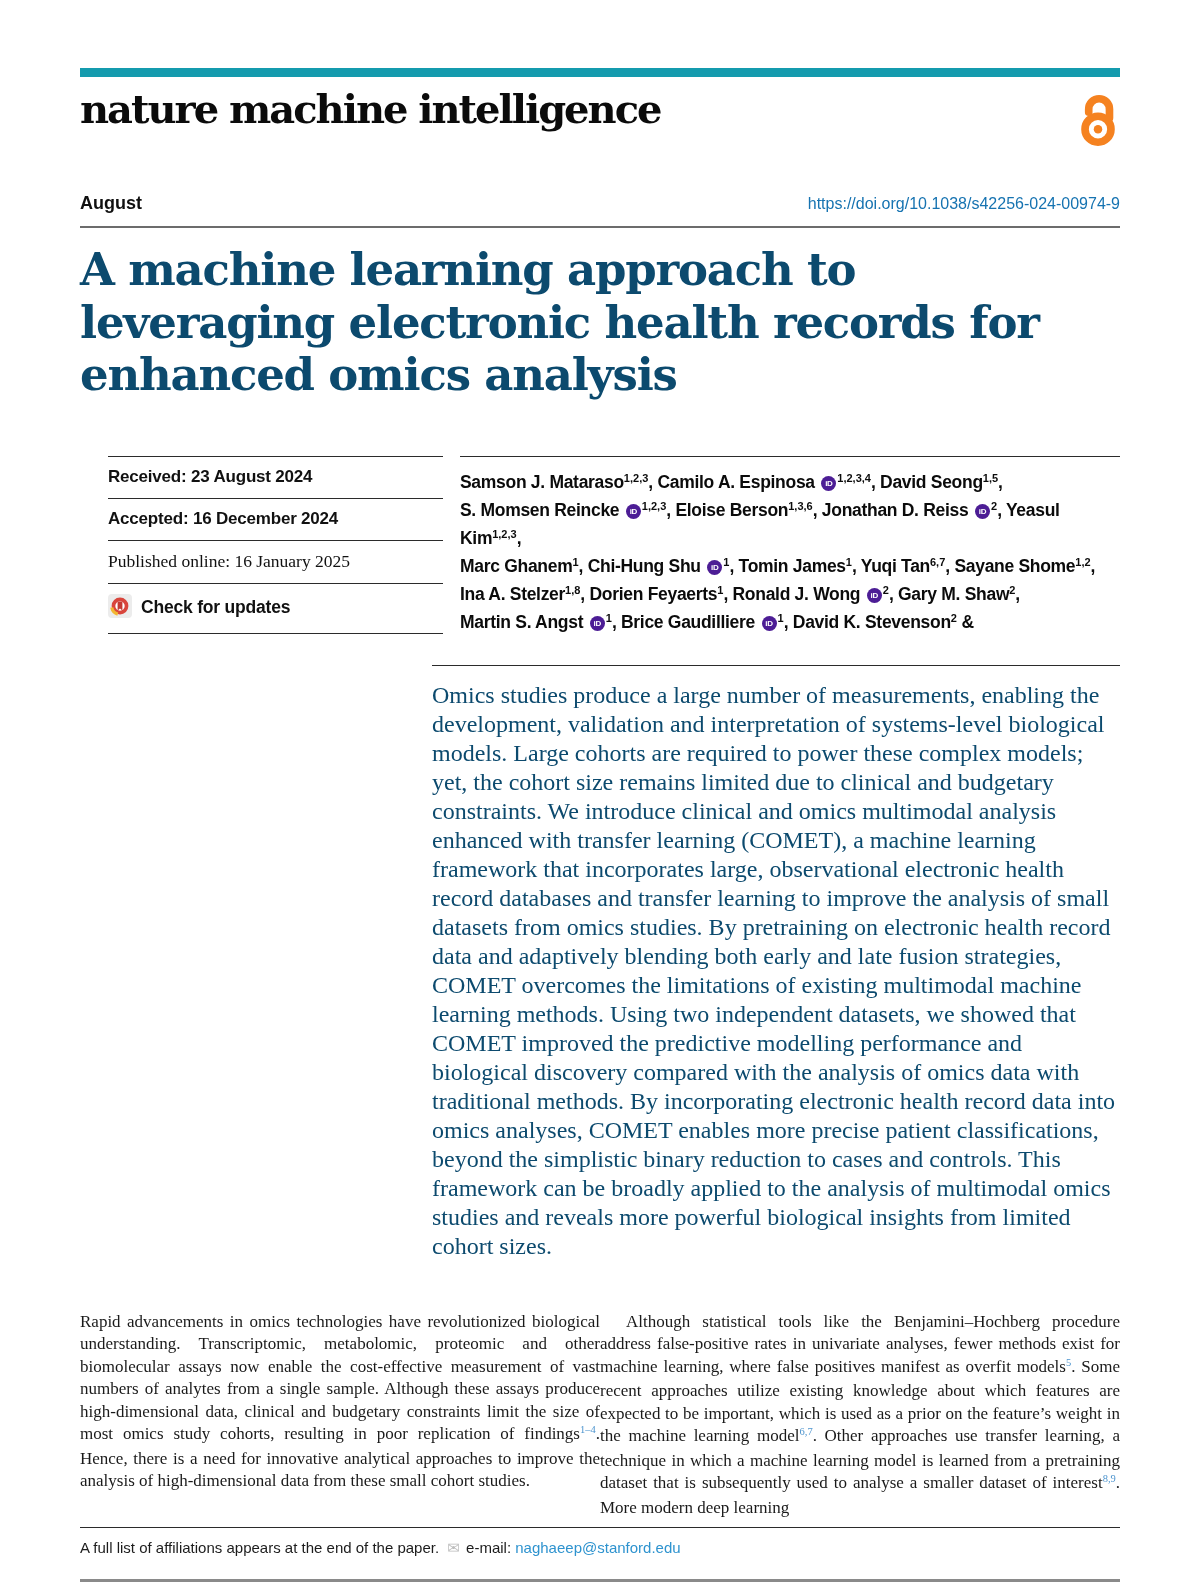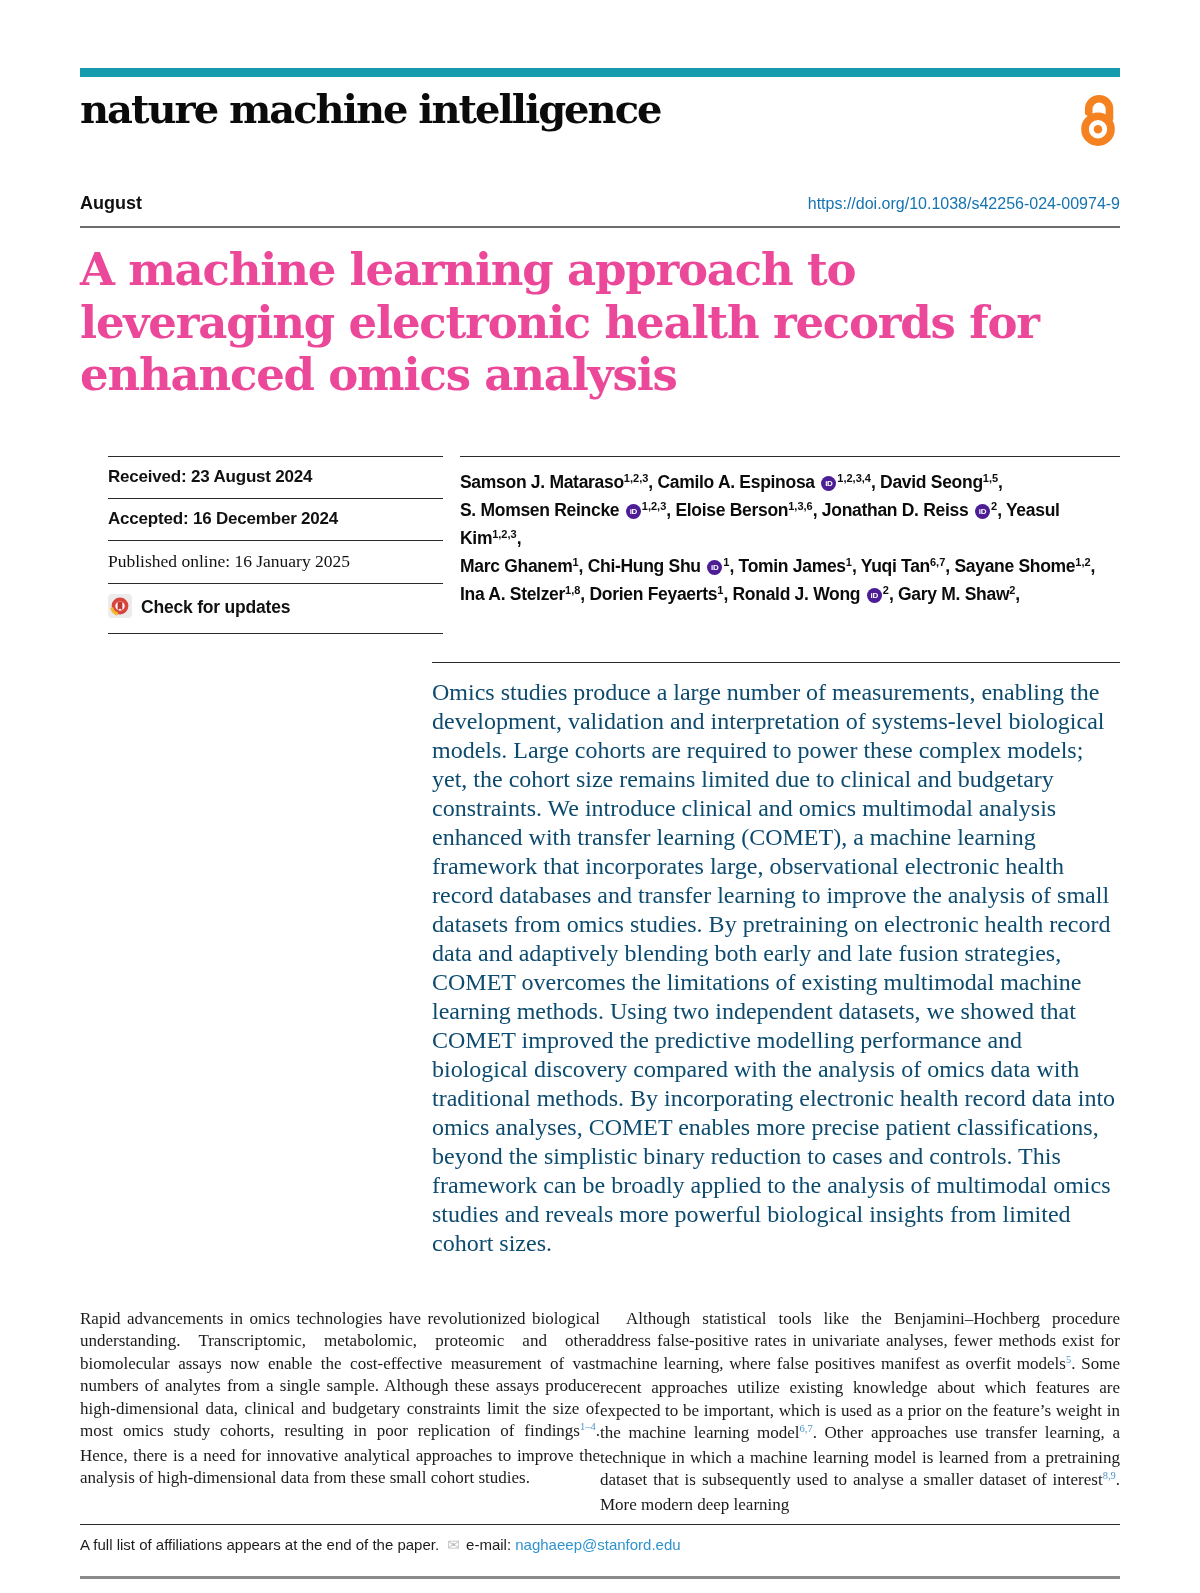--- a/index.html
+++ b/index.html
@@ -21,21 +21,21 @@
   .article-row{
     display:flex;justify-content:space-between;align-items:baseline;
     margin-top:42px;padding-bottom:12px;border-bottom:2px solid #6c6c6c;
   }
   .article-label{font-weight:700;font-size:18px;color:#101010;}
   .doi-link{font-size:16px;color:var(--link_blue,#1673B1);text-decoration:none;font-weight:400;text-align:right;}
   
   .title{
     font-family:"DejaVu Serif","Liberation Serif",serif;
     font-weight:700;font-size:45px;line-height:1.17;letter-spacing:-1.2px;
-    margin:16px 0 0 0;max-width:1020px;color:#ec4899;
+    margin:16px 0 0 0;max-width:1020px;color:#0c4a6e;
   }
   
   .info{display:flex;margin-top:54px;}
   .meta-col{width:335px;flex:none;margin-right:17px;margin-left:28px;}
   .meta-row{border-top:1.5px solid #2b2b2b;padding:10px 0 11px;}
   .meta-row:last-child{border-bottom:1.5px solid #2b2b2b;}
   .meta-strong{font-weight:700;font-size:17px;letter-spacing:-0.2px;}
   .meta-serif{font-family:"Liberation Serif",serif;font-size:17.5px;}
   .check-row{display:flex;align-items:center;gap:9px;}
   .check-label{font-weight:700;font-size:17.5px;letter-spacing:-0.2px;cursor:pointer;}
@@ -117,20 +117,21 @@
         </span>
         <span class="check-label">Check for updates</span>
       </div>
     </div>
 
     <div class="authors-col">
         <div class="author-line">Samson J. Mataraso<sup class="aff">1,2,3</sup>, Camilo A. Espinosa&nbsp;<span class="orcid">iD</span><sup class="aff">1,2,3,4</sup>, David Seong<sup class="aff">1,5</sup>,</div>
         <div class="author-line">S. Momsen Reincke&nbsp;<span class="orcid">iD</span><sup class="aff">1,2,3</sup>, Eloise Berson<sup class="aff">1,3,6</sup>, Jonathan D. Reiss&nbsp;<span class="orcid">iD</span><sup class="aff">2</sup>, Yeasul Kim<sup class="aff">1,2,3</sup>,</div>
         <div class="author-line">Marc Ghanem<sup class="aff">1</sup>, Chi-Hung Shu&nbsp;<span class="orcid">iD</span><sup class="aff">1</sup>, Tomin James<sup class="aff">1</sup>, Yuqi Tan<sup class="aff">6,7</sup>, Sayane Shome<sup class="aff">1,2</sup>,</div>
         <div class="author-line">Ina A. Stelzer<sup class="aff">1,8</sup>, Dorien Feyaerts<sup class="aff">1</sup>, Ronald J. Wong&nbsp;<span class="orcid">iD</span><sup class="aff">2</sup>, Gary M. Shaw<sup class="aff">2</sup>,</div>
+        <div class="author-line">Martin S. Angst&nbsp;<span class="orcid">iD</span><sup class="aff">1</sup>, Brice Gaudilliere&nbsp;<span class="orcid">iD</span><sup class="aff">1</sup>, David K. Stevenson<sup class="aff">2</sup> &amp;</div>
       </div>
   </div>
 
   <div class="abstract-wrap">
     <p class="abstract">Omics studies produce a large number of measurements, enabling the development, validation and interpretation of systems-level biological models. Large cohorts are required to power these complex models; yet, the cohort size remains limited due to clinical and budgetary constraints. We introduce clinical and omics multimodal analysis enhanced with transfer learning (COMET), a machine learning framework that incorporates large, observational electronic health record databases and transfer learning to improve the analysis of small datasets from omics studies. By pretraining on electronic health record data and adaptively blending both early and late fusion strategies, COMET overcomes the limitations of existing multimodal machine learning methods. Using two independent datasets, we showed that COMET improved the predictive modelling performance and biological discovery compared with the analysis of omics data with traditional methods. By incorporating electronic health record data into omics analyses, COMET enables more precise patient classifications, beyond the simplistic binary reduction to cases and controls. This framework can be broadly applied to the analysis of multimodal omics studies and reveals more powerful biological insights from limited cohort sizes.</p>
   </div>
 
   <div class="columns">
     <div class="col">
       <p>Rapid advancements in omics technologies have revolutionized biological understanding. Transcriptomic, metabolomic, proteomic and other biomolecular assays now enable the cost-effective measurement of vast numbers of analytes from a single sample. Although these assays produce high-dimensional data, clinical and budgetary constraints limit the size of most omics study cohorts, resulting in poor replication of findings<sup class="ref">1–4</sup>. Hence, there is a need for innovative analytical approaches to improve the analysis of high-dimensional data from these small cohort studies.</p>

